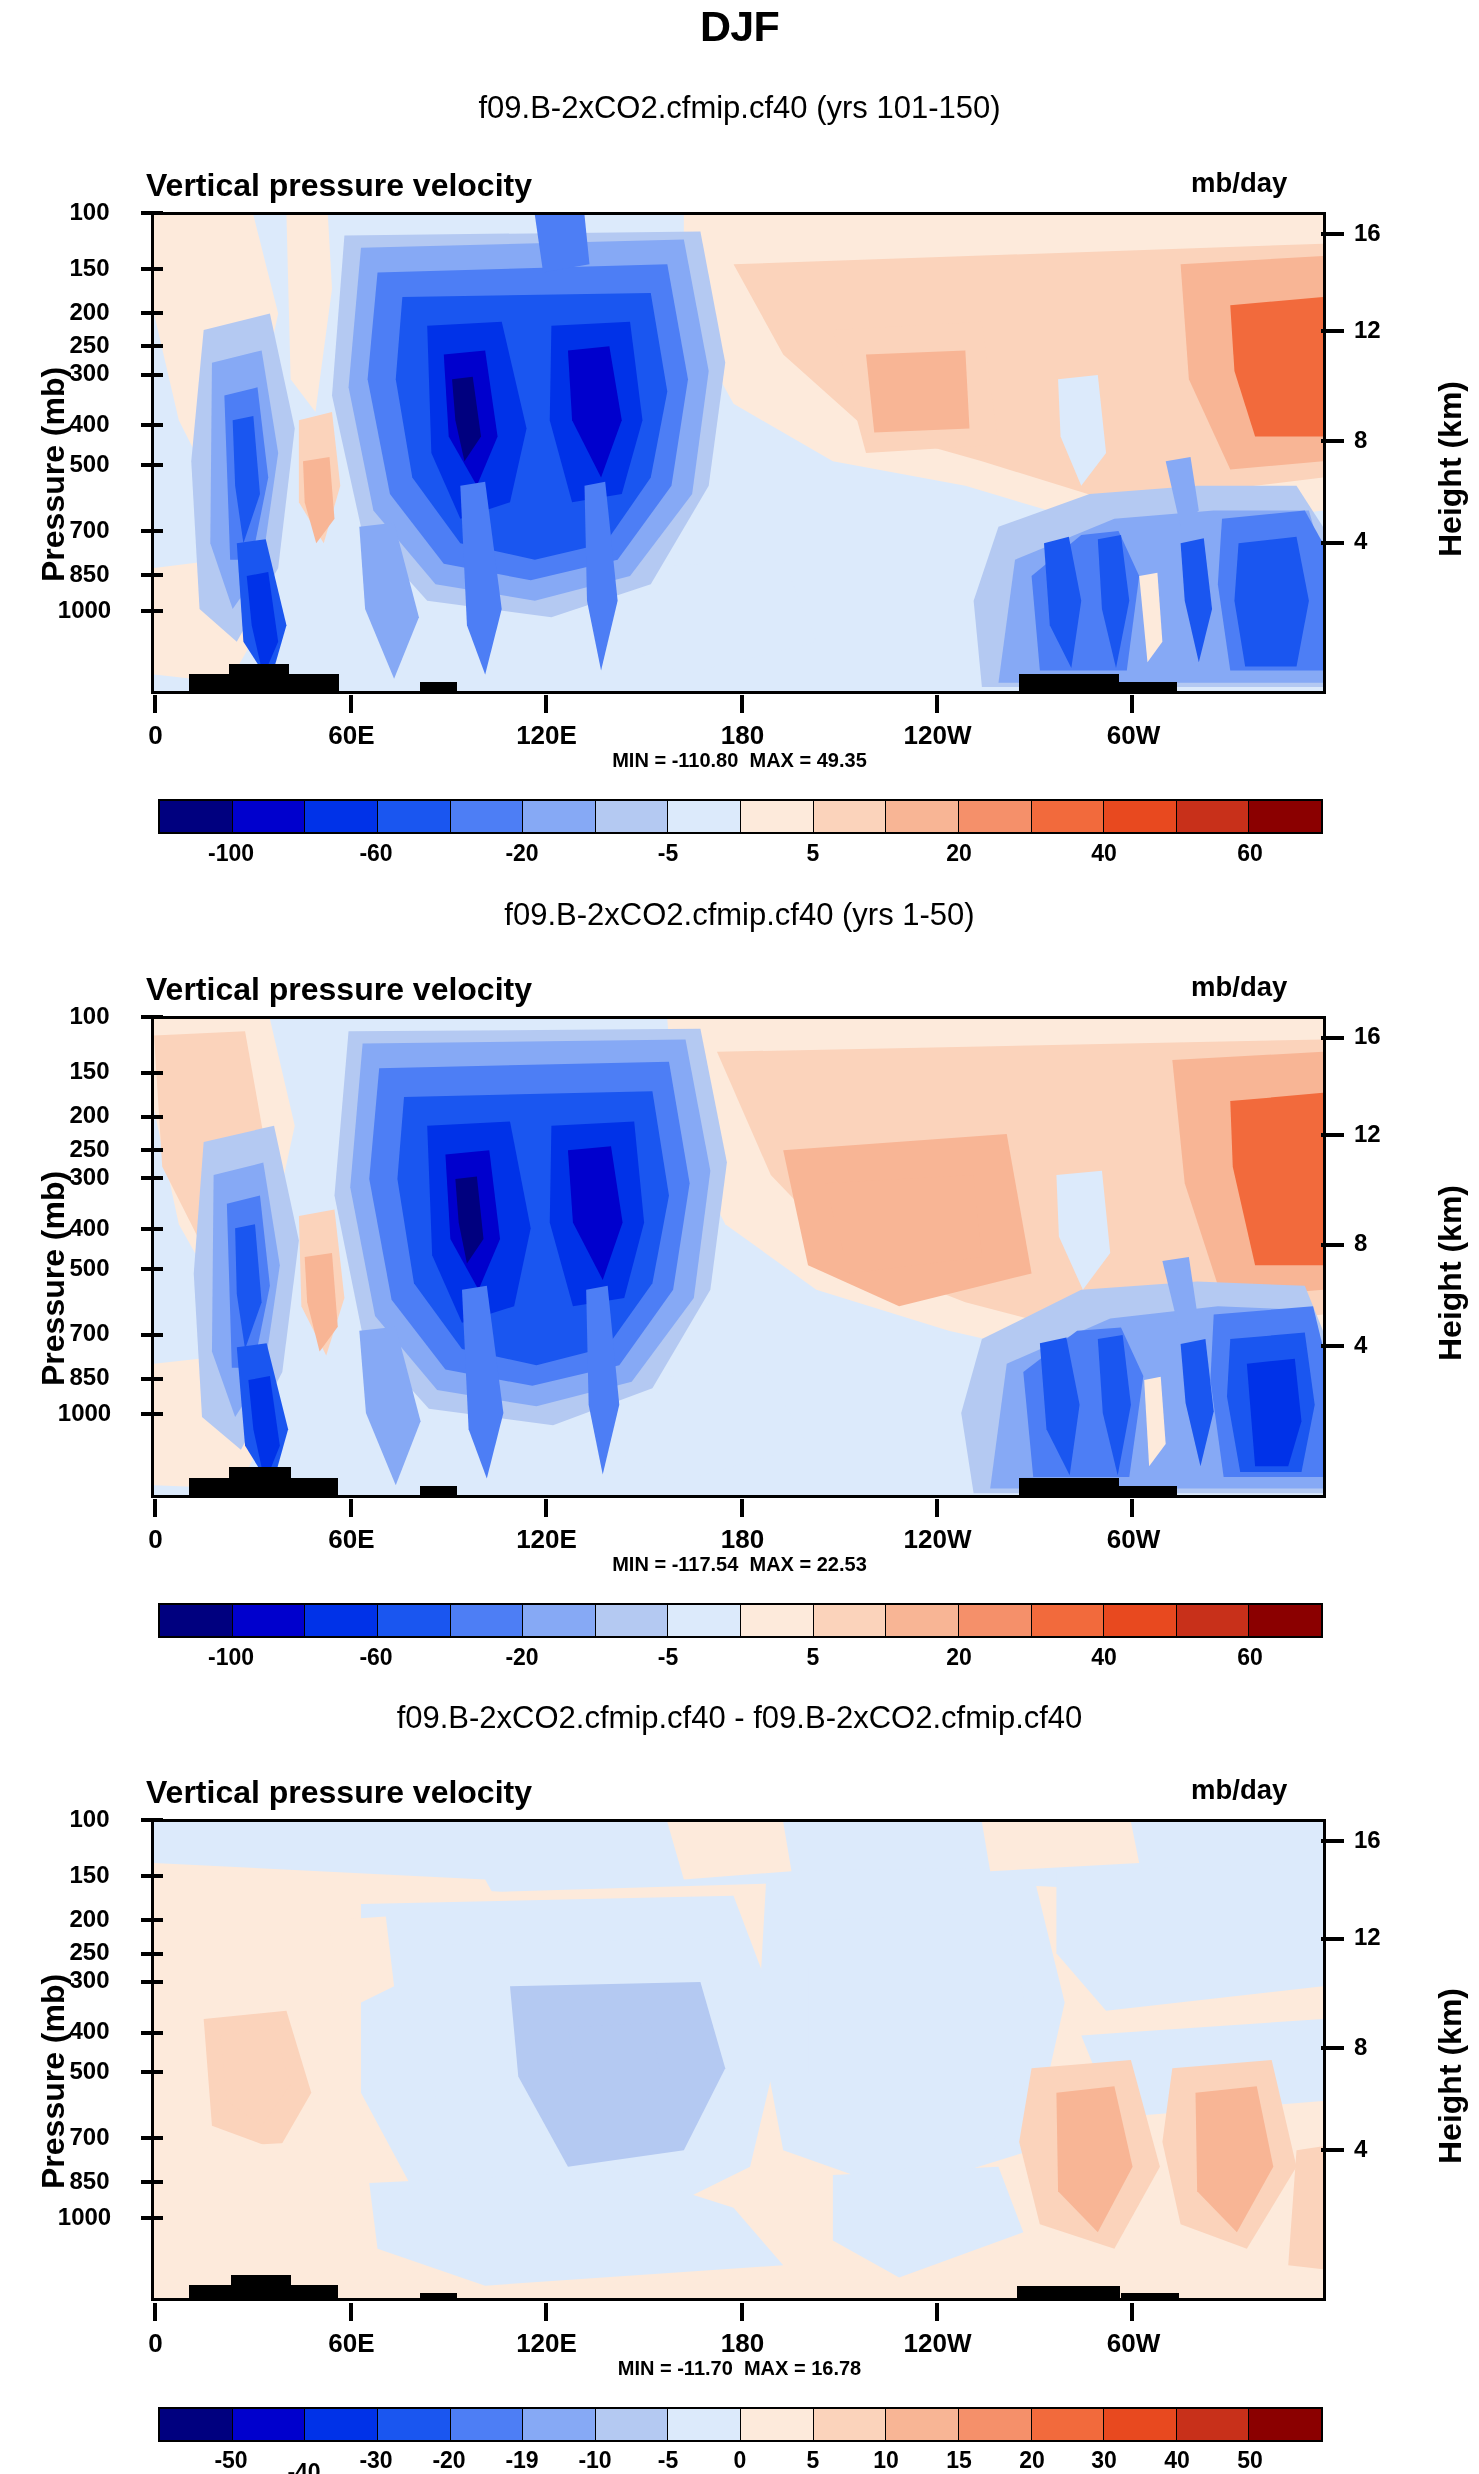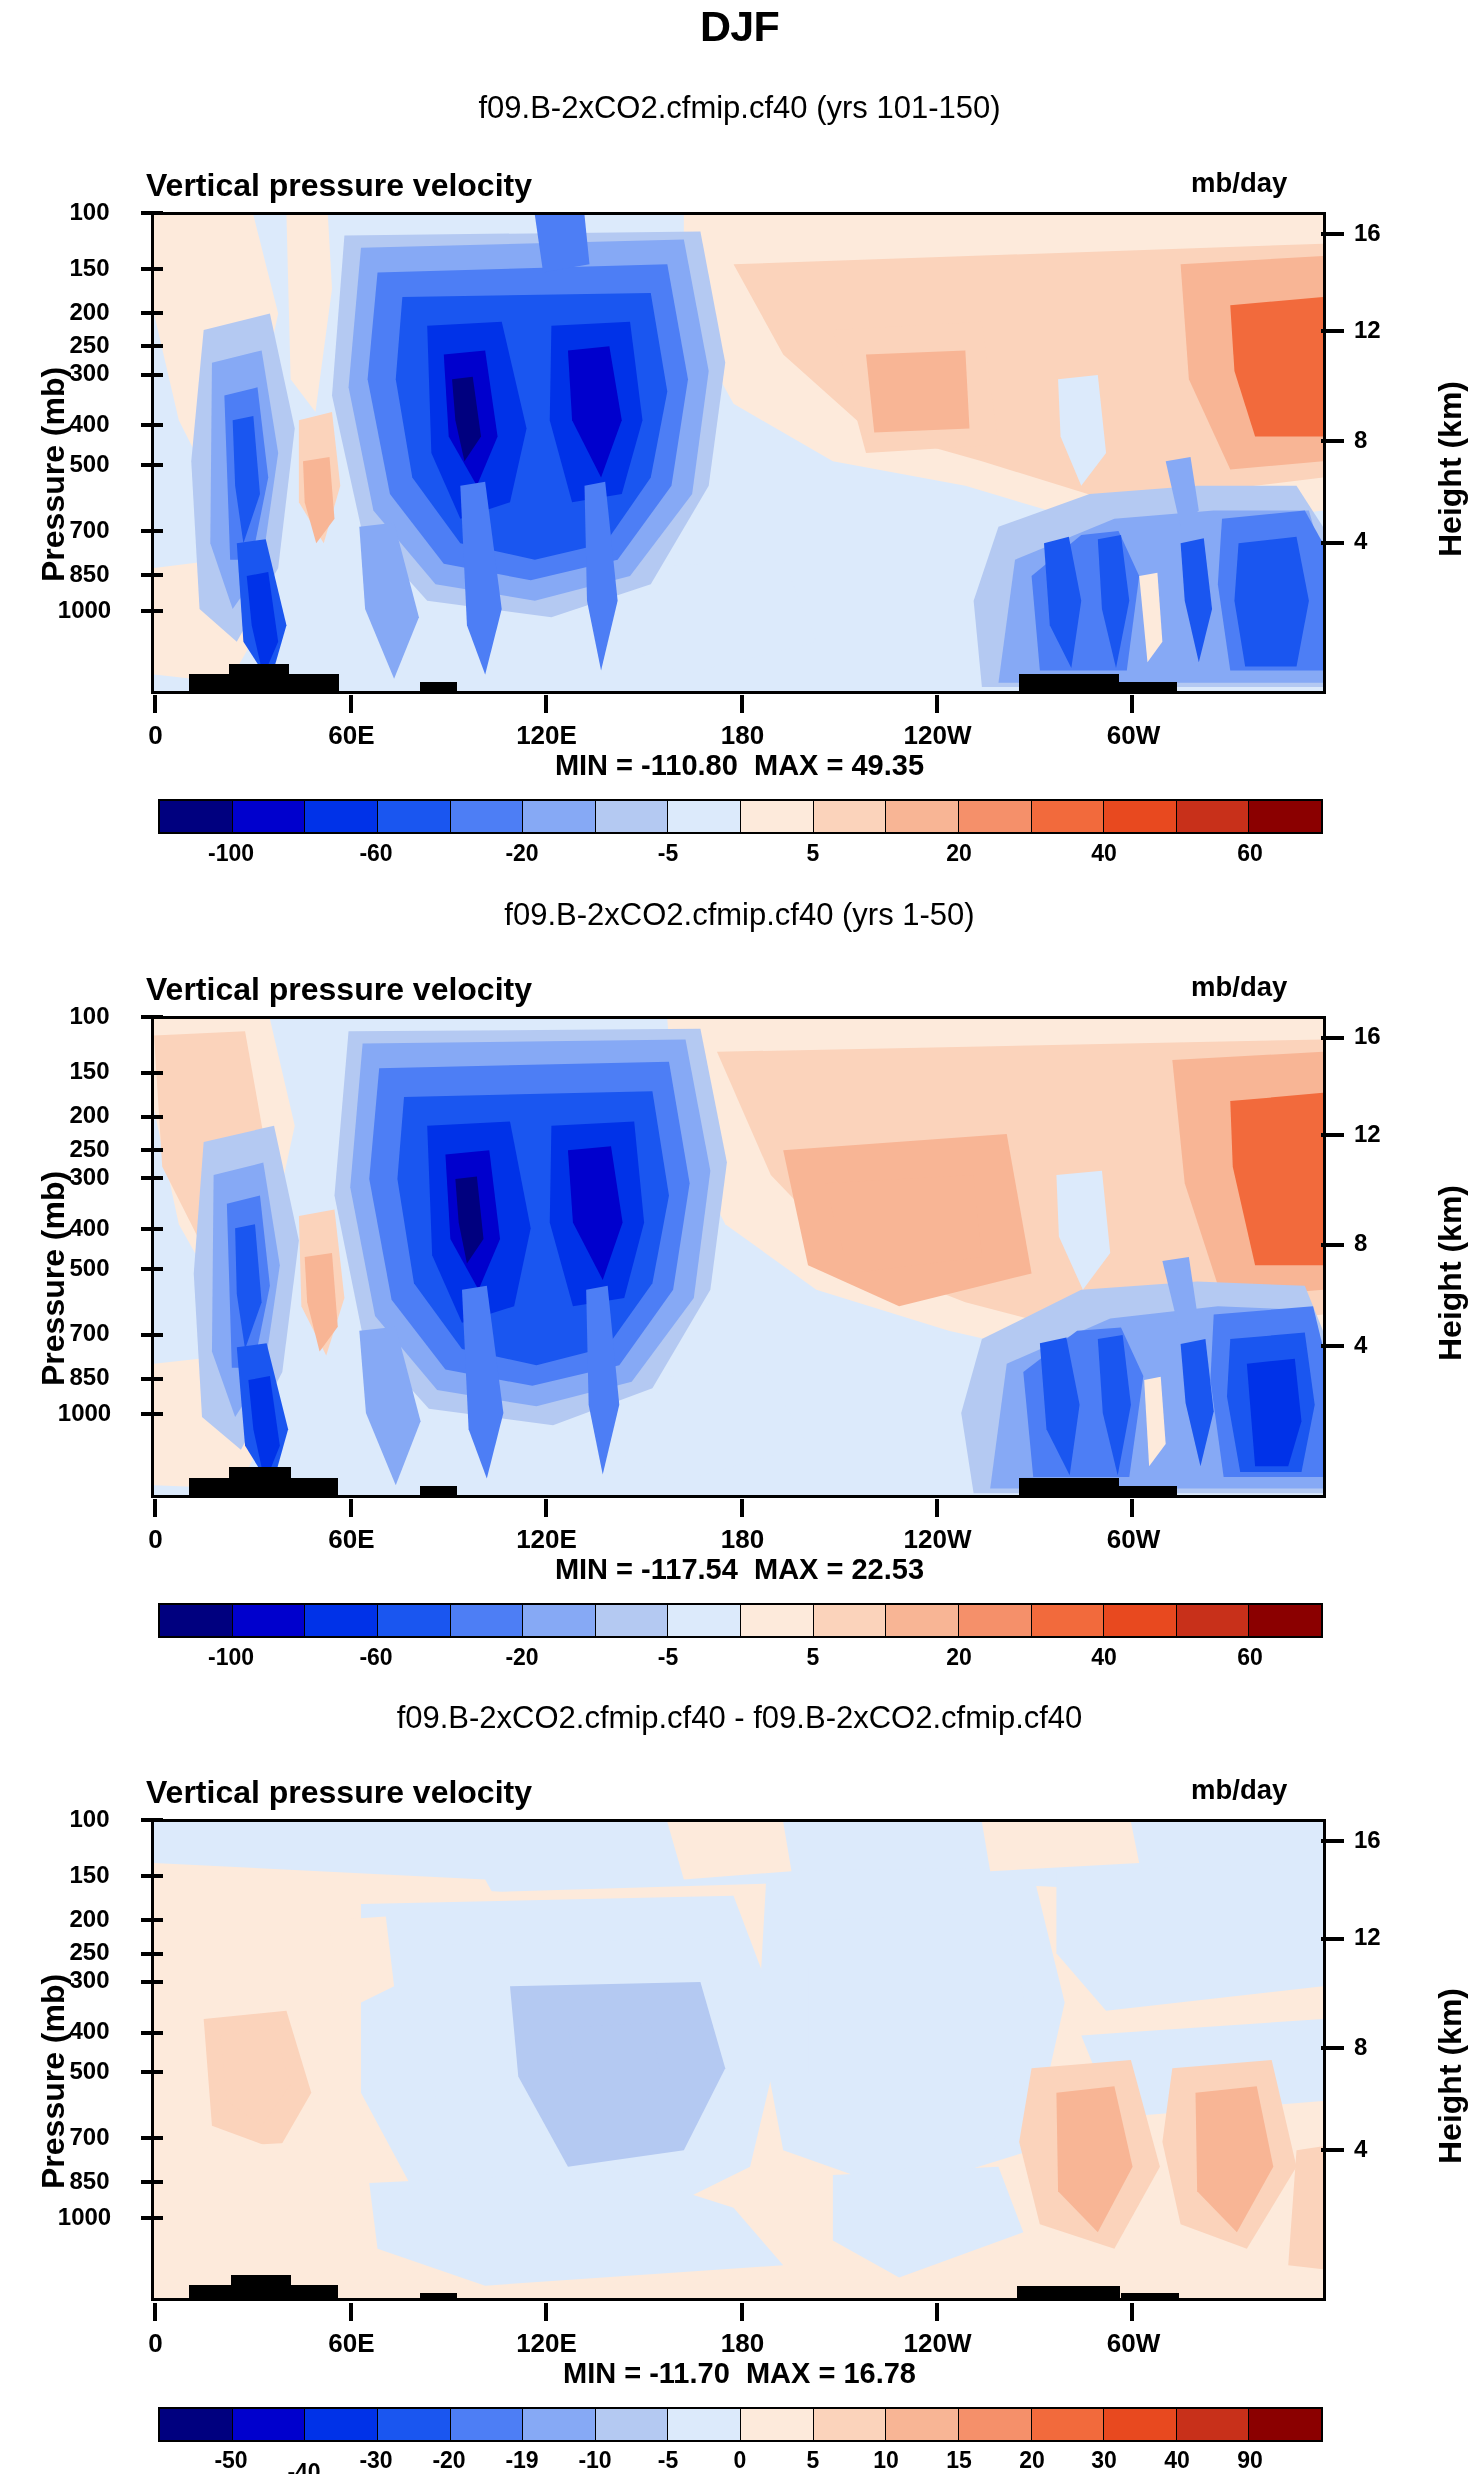--- a/index.html
+++ b/index.html
@@ -12,21 +12,21 @@
   .hdr-left{position:absolute;font-size:32px;font-weight:bold;}
   .hdr-right{position:absolute;font-size:27.5px;font-weight:bold;}
 
   .plotbox{position:absolute;border:3.3px solid #000;box-sizing:border-box;overflow:hidden;background:#eef4fb;}
 
   .ylab{position:absolute;font-size:32px;font-weight:bold;transform:rotate(-90deg);transform-origin:left top;white-space:nowrap;}
   .ytick-lab{position:absolute;font-size:24px;font-weight:bold;text-align:center;white-space:nowrap;}
   .ytick-lab-r{position:absolute;font-size:24px;font-weight:bold;text-align:left;white-space:nowrap;}
   .tickmark{position:absolute;background:#000;}
   .xtick-lab{position:absolute;font-size:26px;font-weight:bold;text-align:center;white-space:nowrap;}
-  .minmax{position:absolute;left:0;width:1479px;text-align:center;font-size:29px;font-weight:bold;}
+  .minmax{position:absolute;left:0;width:1479px;text-align:center;font-size:20px;font-weight:bold;}
 
   .cbar{position:absolute;display:flex;border:2.5px solid #000;box-sizing:border-box;}
   .cbar .cell{flex:1 1 0;border-right:1.7px solid #000;}
   .cbar .cell:last-child{border-right:none;}
   .cbar-lab{position:absolute;font-size:23px;font-weight:bold;text-align:center;white-space:nowrap;}
 
   .terrain{position:absolute;background:#000;}
   svg.field{position:absolute;left:0;top:0;width:100%;height:100%;display:block;}
 </style>
 </head>
@@ -442,16 +442,16 @@
       <div class="cbar-lab" style="left: 314px; top: 0px; width: 100px;">-19</div>
       <div class="cbar-lab" style="left: 387px; top: 0px; width: 100px;">-10</div>
       <div class="cbar-lab" style="left: 460px; top: 0px; width: 100px;">-5</div>
       <div class="cbar-lab" style="left: 532px; top: 0px; width: 100px;">0</div>
       <div class="cbar-lab" style="left: 605px; top: 0px; width: 100px;">5</div>
       <div class="cbar-lab" style="left: 678px; top: 0px; width: 100px;">10</div>
       <div class="cbar-lab" style="left: 751px; top: 0px; width: 100px;">15</div>
       <div class="cbar-lab" style="left: 824px; top: 0px; width: 100px;">20</div>
       <div class="cbar-lab" style="left: 896px; top: 0px; width: 100px;">30</div>
       <div class="cbar-lab" style="left: 969px; top: 0px; width: 100px;">40</div>
-      <div class="cbar-lab" style="left: 1042px; top: 0px; width: 100px;">90</div>
+      <div class="cbar-lab" style="left: 1042px; top: 0px; width: 100px;">50</div>
     </div>
 </div>
 
 
 </body></html>

